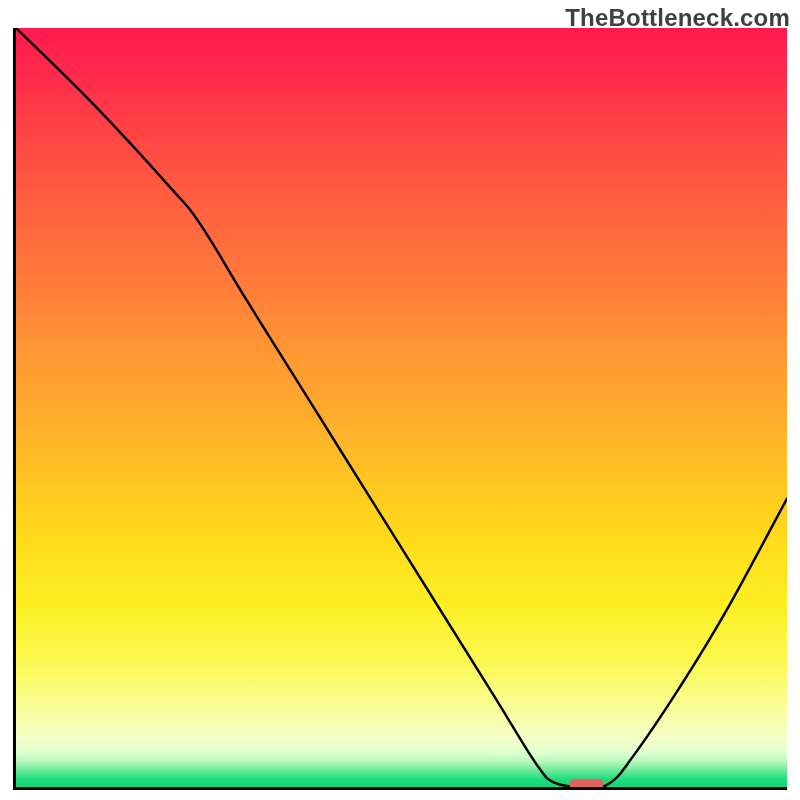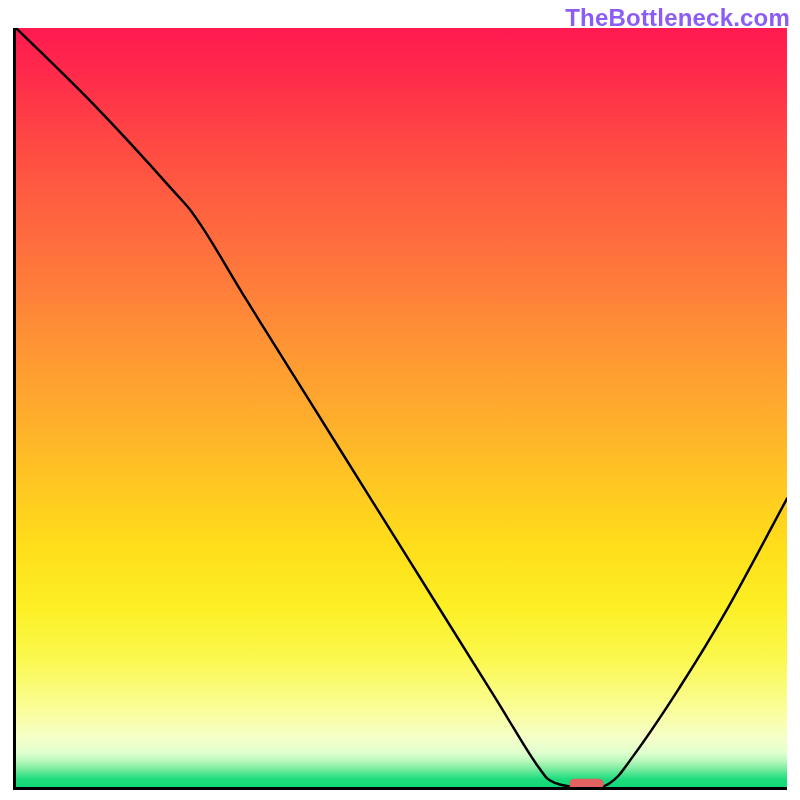--- a/index.html
+++ b/index.html
@@ -15,21 +15,21 @@
     position: relative;
     width: 800px;
     height: 800px;
   }
   .watermark {
     position: absolute;
     top: 4px;
     right: 10px;
     font-size: 24px;
     font-weight: 600;
-    color: #8b5cf6;
+    color: #404040;
     letter-spacing: 0.2px;
   }
   .plot {
     position: absolute;
     left: 13px;
     top: 28px;
     width: 774px;
     height: 762px;
     box-sizing: border-box;
     border-left: 3px solid #000000;

